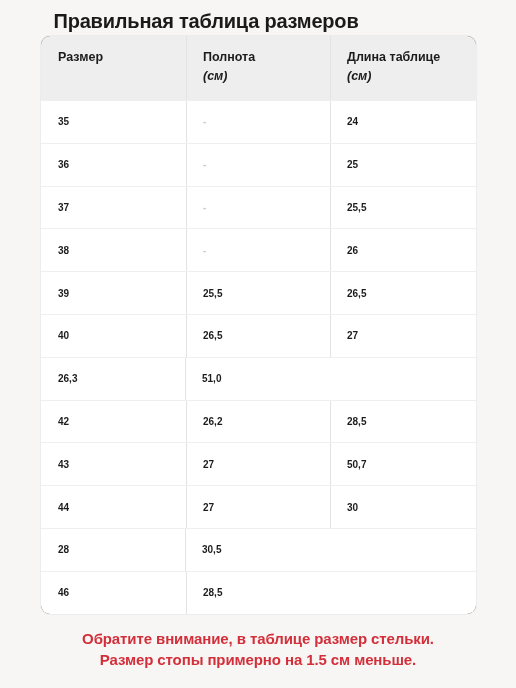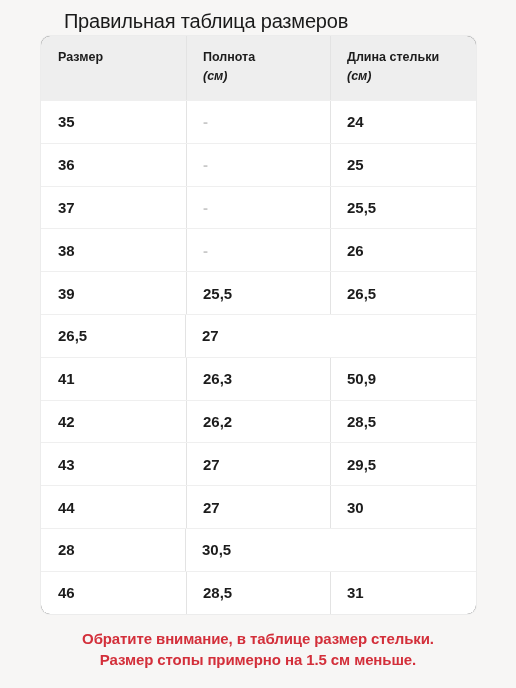--- a/index.html
+++ b/index.html
@@ -16,21 +16,21 @@
   }
 
   
   .page-title {
     position: absolute;
     left: 0;
     top: 8px;
     width: 412px;
     text-align: center;
     font-size: 20px;
-    font-weight: normal;
+    font-weight: bold;
     color: #1a1a1a;
     letter-spacing: -0.2px;
     line-height: 26px;
   }
 
   
   .size-table {
     position: absolute;
     left: 41px;
     top: 36px;
@@ -79,21 +79,21 @@
 
   .table-row {
     display: flex;
     height: 42.8px;
     border-top: 1px solid #efefef;
     box-sizing: border-box;
   }
   .table-row .cell {
     box-sizing: border-box;
     padding-left: 17px;
-    font-size: 15px;
+    font-size: 10px;
     font-weight: bold;
     color: #1c1c1c;
     display: flex;
     align-items: center;
     position: relative;
   }
   .table-row .cell.empty-val {
     color: #c9c9c9;
     font-weight: bold;
   }
@@ -121,21 +121,21 @@
 <div class="size-table">
   <div class="table-header">
     <div class="cell col-1">
       <span>Размер</span>
     </div>
     <div class="cell col-2">
       <span>Полнота</span>
       <span class="unit">(см)</span>
     </div>
     <div class="cell col-3">
-      <span>Длина стельки</span>
+      <span>Длина таблице</span>
       <span class="unit">(см)</span>
     </div>
   </div>
   <div class="table-body" id="table-body">
       <div class="table-row">
         <div class="cell col-1">35</div>
         <div class="cell col-2 empty-val">-</div>
         <div class="cell col-3">24</div>
       </div>
       <div class="table-row">
@@ -152,51 +152,50 @@
         <div class="cell col-1">38</div>
         <div class="cell col-2 empty-val">-</div>
         <div class="cell col-3">26</div>
       </div>
       <div class="table-row">
         <div class="cell col-1">39</div>
         <div class="cell col-2">25,5</div>
         <div class="cell col-3">26,5</div>
       </div>
       <div class="table-row">
+        <div class="cell col-1">40</div>
         <div class="cell col-2">26,5</div>
         <div class="cell col-3">27</div>
       </div>
       <div class="table-row">
-        <div class="cell col-1">41</div>
         <div class="cell col-2">26,3</div>
-        <div class="cell col-3">50,9</div>
+        <div class="cell col-3">51,0</div>
       </div>
       <div class="table-row">
         <div class="cell col-1">42</div>
         <div class="cell col-2">26,2</div>
         <div class="cell col-3">28,5</div>
       </div>
       <div class="table-row">
         <div class="cell col-1">43</div>
         <div class="cell col-2">27</div>
-        <div class="cell col-3">29,5</div>
+        <div class="cell col-3">50,7</div>
       </div>
       <div class="table-row">
         <div class="cell col-1">44</div>
         <div class="cell col-2">27</div>
         <div class="cell col-3">30</div>
       </div>
       <div class="table-row">
         <div class="cell col-2">28</div>
         <div class="cell col-3">30,5</div>
       </div>
       <div class="table-row">
         <div class="cell col-1">46</div>
         <div class="cell col-2">28,5</div>
-        <div class="cell col-3">31</div>
       </div>
     </div>
 </div>
 
 <div class="footer-note">
   <span class="line">Обратите внимание, в таблице размер стельки.</span>
   <span class="line">Размер стопы примерно на 1.5 см меньше.</span>
 </div>
 
 </body></html>

